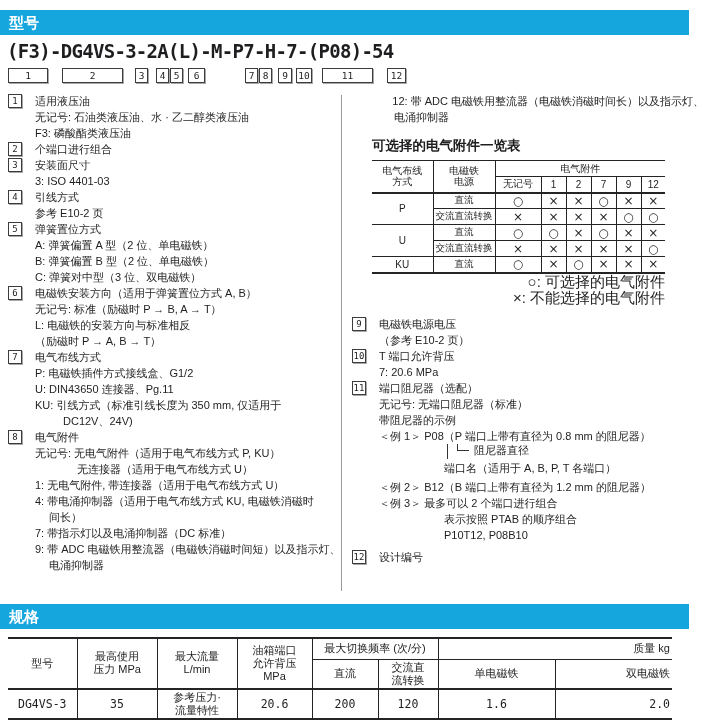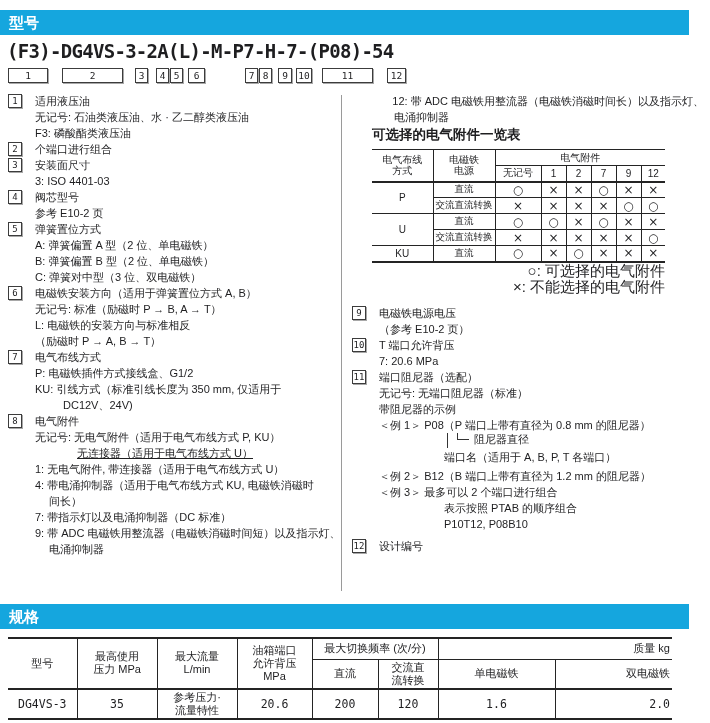--- a/index.html
+++ b/index.html
@@ -47,28 +47,28 @@
   .item { display:flex; align-items:flex-start; }
   .numbox {
     flex:0 0 14px; height:14px; margin-top:1px;
     border:1px solid #3c3c3c; box-shadow:1px 1px 0 #a8a8a8;
     font-family:"DejaVu Sans Mono", monospace;
     font-size:9px; line-height:12px; text-align:center;
   }
   .itxt { margin-left:13px; flex:1; }
   .ln { font-size:11px; line-height:16px; white-space:nowrap; }
   .ind-a { padding-left:28px; }  
-  .ind-b { padding-left:42px;text-decoration:underline; }  
+  .ind-b { padding-left:42px; }  
   .ind-c { padding-left:14px; }  
   .ind-d { padding-left:20px;text-align:right; }  
   .ind-e { padding-left:42px; }  
   .ind-f { padding-left:65px; }  
 
   
-  .acc-title { font-size:13.5px; font-weight:bold; margin:1px 0 5px 20px; }
+  .acc-title { font-size:13.5px; font-weight:bold; margin:12px 0 5px 20px; }
   table.acc { border-collapse:collapse; margin-left:20px; table-layout:fixed; }
   .acc th, .acc td {
     border:1px solid #242424; text-align:center; font-weight:normal;
     font-size:10px; height:16px; padding:0; overflow:hidden;
   }
   .acc .pre { white-space:pre-line; line-height:11px; }
   .acc .edgeL { border-left:none; }
   .acc tr > :last-child { border-right:none; }
   .acc .hrow1 th { border-top:1px solid #242424; }
   .acc .thick  { border-bottom:2px solid #242424; }
@@ -145,21 +145,21 @@
     <div class="item">
       <span class="numbox">3</span>
       <div class="itxt">
         <div class="ln">安装面尺寸</div>
         <div class="ln">3: ISO 4401-03</div>
       </div>
     </div>
     <div class="item">
       <span class="numbox">4</span>
       <div class="itxt">
-        <div class="ln">阀芯型号</div>
+        <div class="ln">引线方式</div>
         <div class="ln">参考 E10-2 页</div>
       </div>
     </div>
     <div class="item">
       <span class="numbox">5</span>
       <div class="itxt">
         <div class="ln">弹簧置位方式</div>
         <div class="ln">A: 弹簧偏置 A 型（2 位、单电磁铁）</div>
         <div class="ln">B: 弹簧偏置 B 型（2 位、单电磁铁）</div>
         <div class="ln">C: 弹簧对中型（3 位、双电磁铁）</div>
@@ -172,20 +172,21 @@
         <div class="ln">无记号: 标准（励磁时 P → B, A → T）</div>
         <div class="ln">L: 电磁铁的安装方向与标准相反</div>
         <div class="ln">（励磁时 P → A, B → T）</div>
       </div>
     </div>
     <div class="item">
       <span class="numbox">7</span>
       <div class="itxt">
         <div class="ln">电气布线方式</div>
         <div class="ln">P: 电磁铁插件方式接线盒、G1/2</div>
+        <div class="ln">U: DIN43650 连接器、Pg.11</div>
         <div class="ln">KU: 引线方式（标准引线长度为 350 mm, 仅适用于</div>
         <div class="ln ind-a">DC12V、24V)</div>
       </div>
     </div>
     <div class="item">
       <span class="numbox">8</span>
       <div class="itxt">
         <div class="ln">电气附件</div>
         <div class="ln">无记号: 无电气附件（适用于电气布线方式 P, KU）</div>
         <div class="ln ind-b">无连接器（适用于电气布线方式 U）</div>

